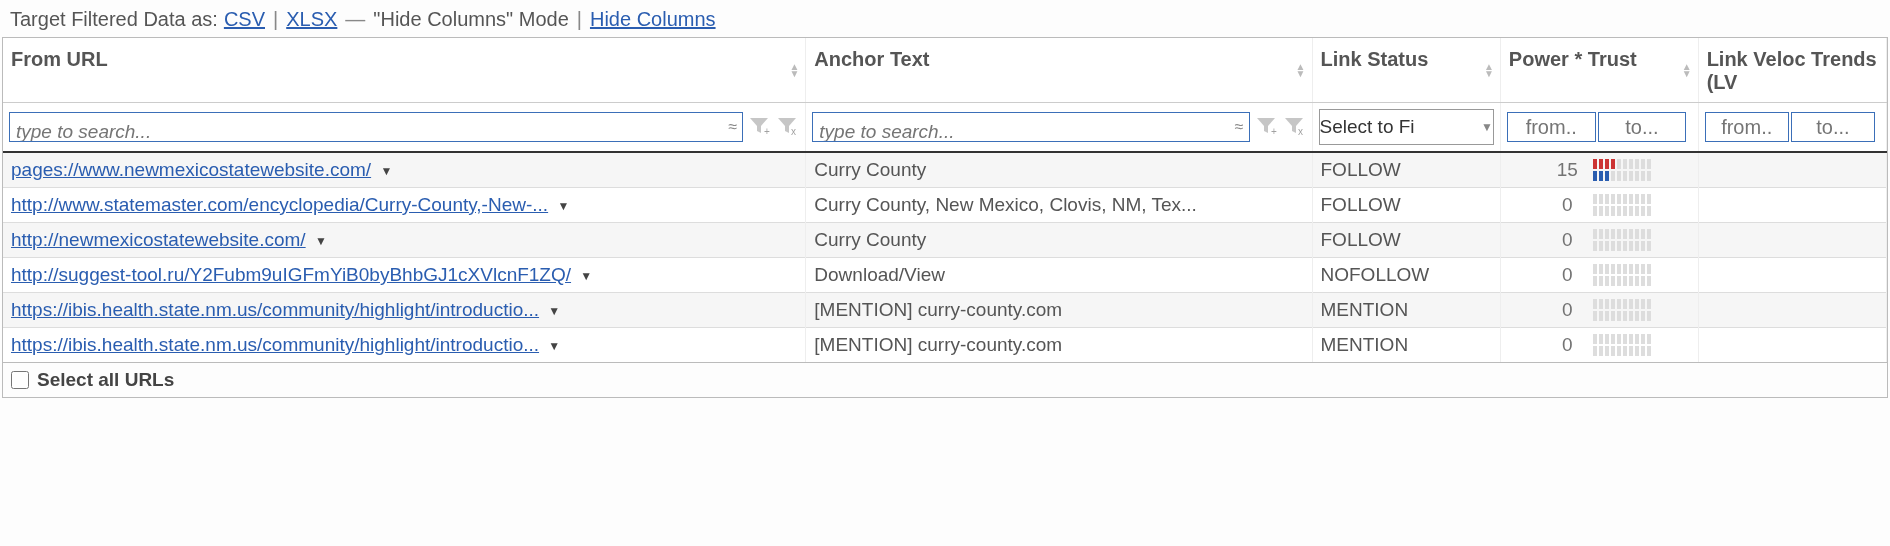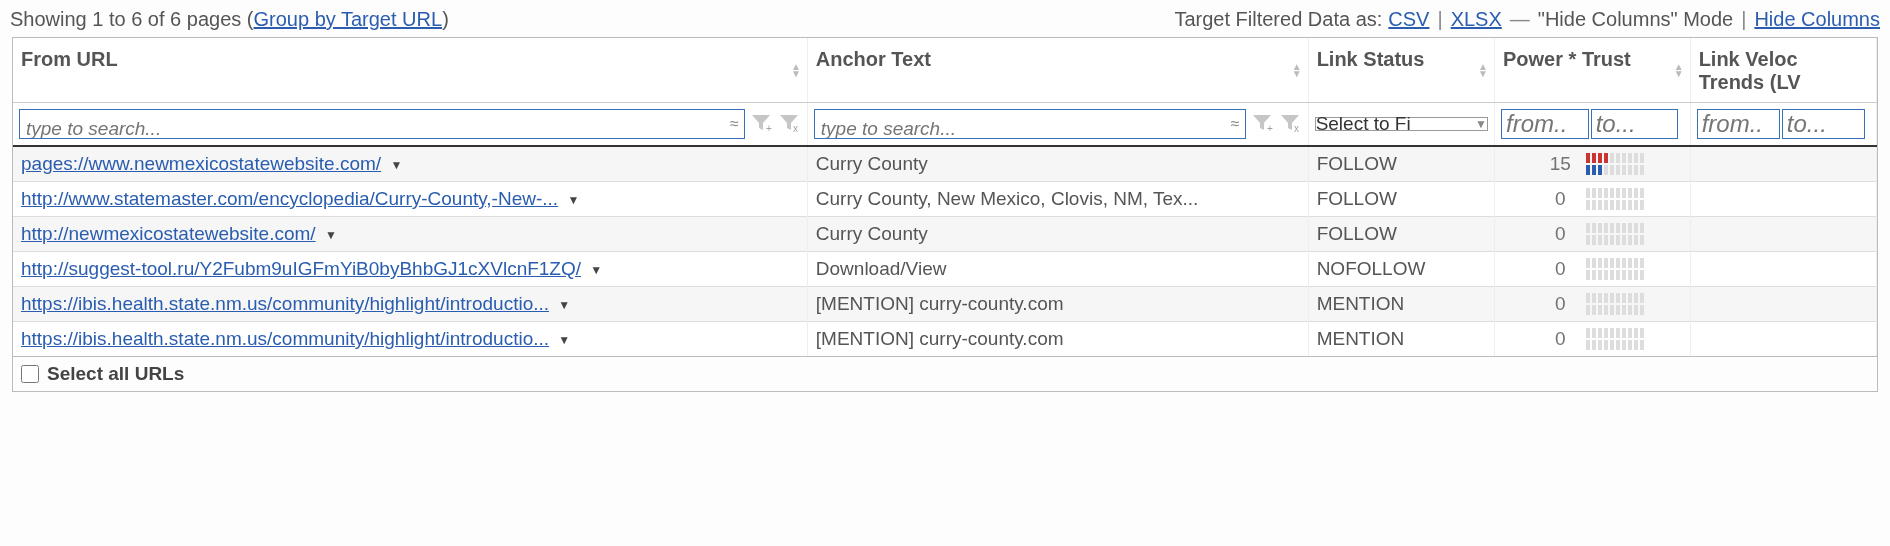--- a/index.html
+++ b/index.html
@@ -18,21 +18,21 @@
     padding: 8px 10px 6px 10px;
     color: #555;
     font-size: 20px;
   }
   .topbar a { color: #2a5db0; text-decoration: underline; cursor: pointer; }
   .topbar .export-group { display: flex; gap: 6px; align-items: center; }
   .sep { color: #888; margin: 0 2px; }
 
   .table-wrap {
     border: 1px solid #bbb;
-    margin: 0 12px;
+    margin: 0 2px;
     overflow: hidden;
   }
   table {
     border-collapse: collapse;
     width: 100%;
     table-layout: fixed;
   }
   thead tr.headrow th {
     background: #fff;
     color: #555;
@@ -103,40 +103,40 @@
     justify-content: center;
     opacity: 0.55;
     cursor: pointer;
   }
   .selectbox {
     border: 1px solid #999;
     padding: 3px 0;
     font-size: 19px;
     color: #333;
     width: 100%;
-    height: 14px;
+    height: 36px;
     display: flex;
     align-items: center;
     justify-content: space-between;
     background: #fff;
   }
   .selectbox .tri { color: #888; font-size: 12px; }
 
   .range-wrap {
     display: flex;
     gap: 2px;
   }
   .range-wrap input {
     width: 48%;
     border: 1px solid #3b6fb8;
     padding: 3px 4px;
-    font-size: 24px;
-    font-style: italic;
+    font-size: 20px;
     color: #999;
     height: 30px;
+    text-align: center;
   }
 
   tbody tr td {
     padding: 6px 8px;
     border-top: 1px solid #ddd;
     border-right: 1px solid #eee;
     color: #555;
     font-size: 19px;
     white-space: nowrap;
     overflow: hidden;
@@ -197,23 +197,20 @@
   col.c1 { width: 682px; }
   col.c2 { width: 430px; }
   col.c3 { width: 160px; }
   col.c4 { width: 168px; }
   col.c5 { width: 160px; }
 </style>
 </head>
 <body>
 
 <div class="topbar">
-  <div>
-    <span>Showing 1 to 6 of 6 pages (</span><a>Group by Target URL</a><span>)</span>
-  </div>
   <div class="export-group">
     <span>Target Filtered Data as:</span>
     <a>CSV</a>
     <span class="sep">|</span>
     <a>XLSX</a>
     <span class="sep">—</span>
     <span>"Hide Columns" Mode</span>
     <span class="sep">|</span>
     <a>Hide Columns</a>
   </div>

